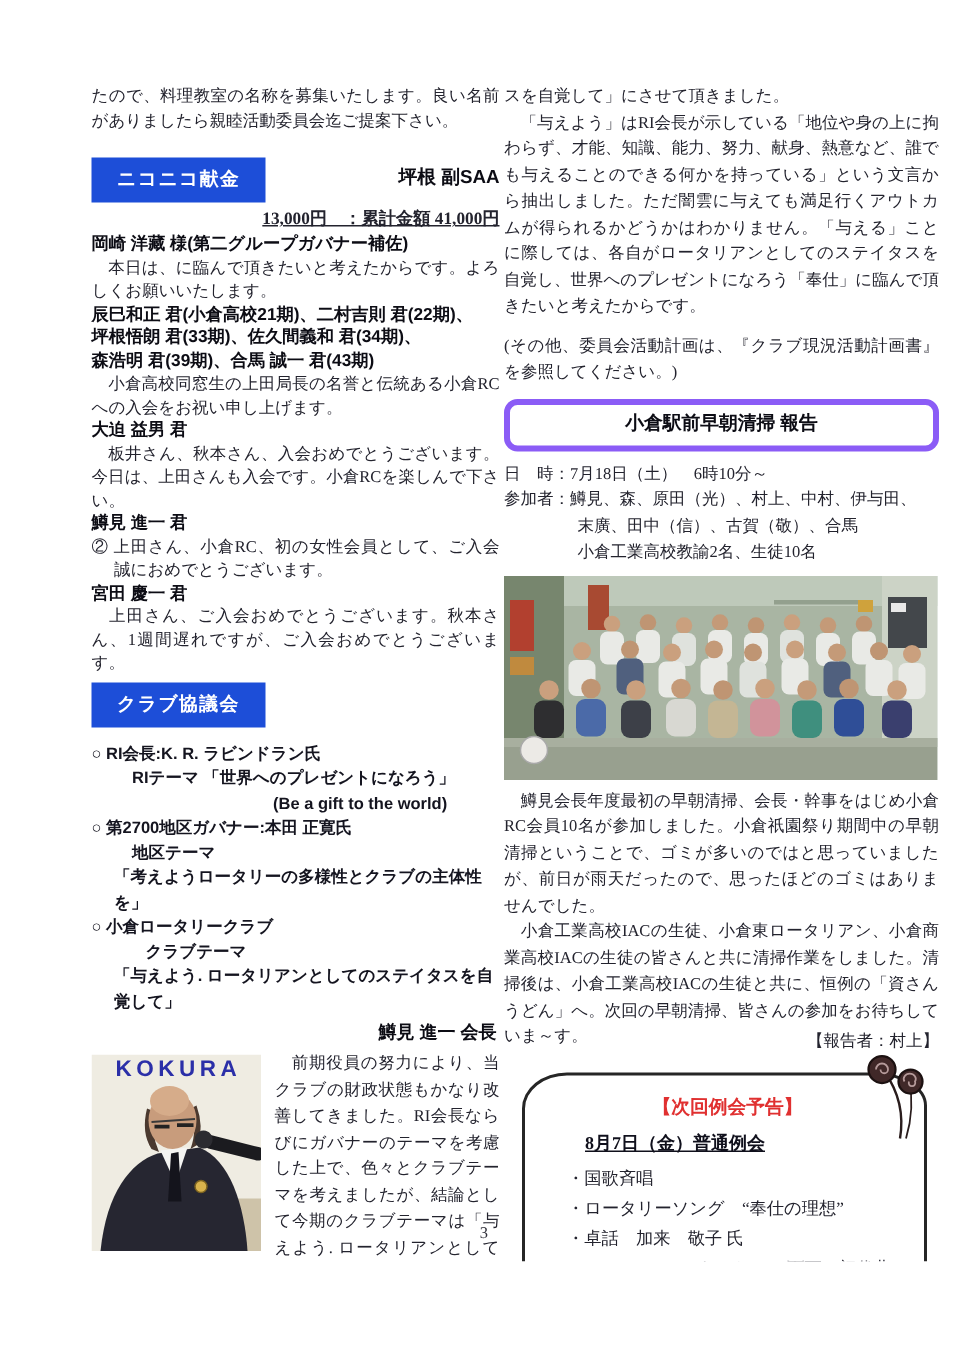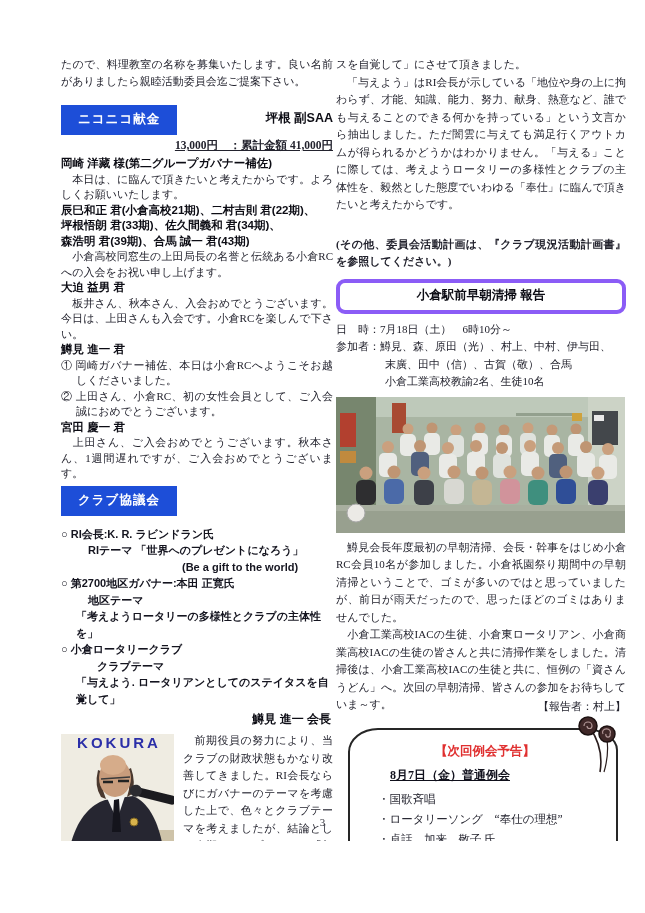--- a/index.html
+++ b/index.html
@@ -23,21 +23,21 @@
            font-size:11px;line-height:16.5px;color:#14141f;}
   .as-l1{padding-left:27px}
   .as-l1b{padding-left:36px}
   .as-l2{padding-left:121px}
   .as-lq{padding-left:15px}
   .president-name{text-align:right;font-size:12px;margin:4px 2px 4px 0;color:#0c0c14;}
   .pres-block{overflow:visible;}
   .speaker-photo{float:left;margin:2px 9px 0 0;}
   .pres-text{line-height:17.5px;}
   .pagenum{position:absolute;top:816px;left:0;right:0;text-align:center;font-size:11px;color:#30303a;}
-  .note{margin-top:22px;font-weight:bold;}
+  .note{margin-top:9px;}
   .clean-box{margin-top:8px;border:4px solid #8b5cf6;border-radius:9px;padding:4px 6px 6px;
              text-align:center;font-size:12.5px;color:#0c0c14;}
   .details{margin-top:7px;}
   .detail{font-size:11px;line-height:17.5px;}
   .detail.ind{padding-left:49px;}
   .group-photo{display:block;margin-top:6px;}
   .report{margin-top:6px;}
   .report-p2{position:relative;}
   .reporter{position:absolute;right:0;bottom:0;font-size:11px;}
   .cont{line-height:17.5px;}
@@ -73,21 +73,20 @@
 坪根悟朗 君(33期)、佐久間義和 君(34期)、
 森浩明 君(39期)、合馬 誠一 君(43期)</div>
       <div class="entry-body">　小倉高校同窓生の上田局長の名誉と伝統ある小倉RCへの入会をお祝い申し上げます。</div>
     </div>
     <div>
       <div class="entry-name g">大迫 益男 君</div>
       <div class="entry-body">　板井さん、秋本さん、入会おめでとうございます。今日は、上田さんも入会です。小倉RCを楽しんで下さい。</div>
     </div>
     <div>
       <div class="entry-name g">鱒見 進一 君</div>
-      <div class="hang">① 岡崎ガバナー補佐、本日は小倉RCへようこそお越しくださいました。</div>
       <div class="hang">② 上田さん、小倉RC、初の女性会員として、ご入会誠におめでとうございます。</div>
     </div>
     <div>
       <div class="entry-name g">宮田 慶一 君</div>
       <div class="entry-body">　上田さん、ご入会おめでとうございます。秋本さん、1週間遅れですが、ご入会おめでとうございます。</div>
     </div>
 
     <div class="sec-head-row assembly-head">
       <div class="navy-box g">クラブ協議会</div>
     </div>
@@ -129,21 +128,21 @@
           </g>
         </g>
       </svg>
       <p class="para pres-text">　前期役員の努力により、当クラブの財政状態もかなり改善してきました。RI会長ならびにガバナーのテーマを考慮した上で、色々とクラブテーマを考えましたが、結論として今期のクラブテーマは「与えよう. ロータリアンとしてのステイタ</p>
     </div>
   </div>
 
   <div class="col-right">
 
     <p class="para cont">スを自覚して」にさせて頂きました。
-　「与えよう」はRI会長が示している「地位や身の上に拘わらず、才能、知識、能力、努力、献身、熱意など、誰でも与えることのできる何かを持っている」という文言から抽出しました。ただ闇雲に与えても満足行くアウトカムが得られるかどうかはわかりません。「与える」ことに際しては、考えようロータリーの多様性とクラブの主体性を、毅然とした態度でいわゆる「奉仕」に臨んで頂きたいと考えたからです。</p>
+　「与えよう」はRI会長が示している「地位や身の上に拘わらず、才能、知識、能力、努力、献身、熱意など、誰でも与えることのできる何かを持っている」という文言から抽出しました。ただ闇雲に与えても満足行くアウトカムが得られるかどうかはわかりません。「与える」ことに際しては、各自がロータリアンとしてのステイタスを自覚し、世界へのプレゼントになろう「奉仕」に臨んで頂きたいと考えたからです。</p>
 
     <p class="para cont note">(その他、委員会活動計画は、『クラブ現況活動計画書』を参照してください。)</p>
 
     <div class="clean-box g">小倉駅前早朝清掃 報告</div>
 
     <div class="details">
       <div class="detail">日　時：7月18日（土）　6時10分～</div>
       <div class="detail">参加者：鱒見、森、原田（光）、村上、中村、伊与田、</div>
       <div class="detail ind">末廣、田中（信）、古賀（敬）、合馬</div>
       <div class="detail ind">小倉工業高校教諭2名、生徒10名</div>

